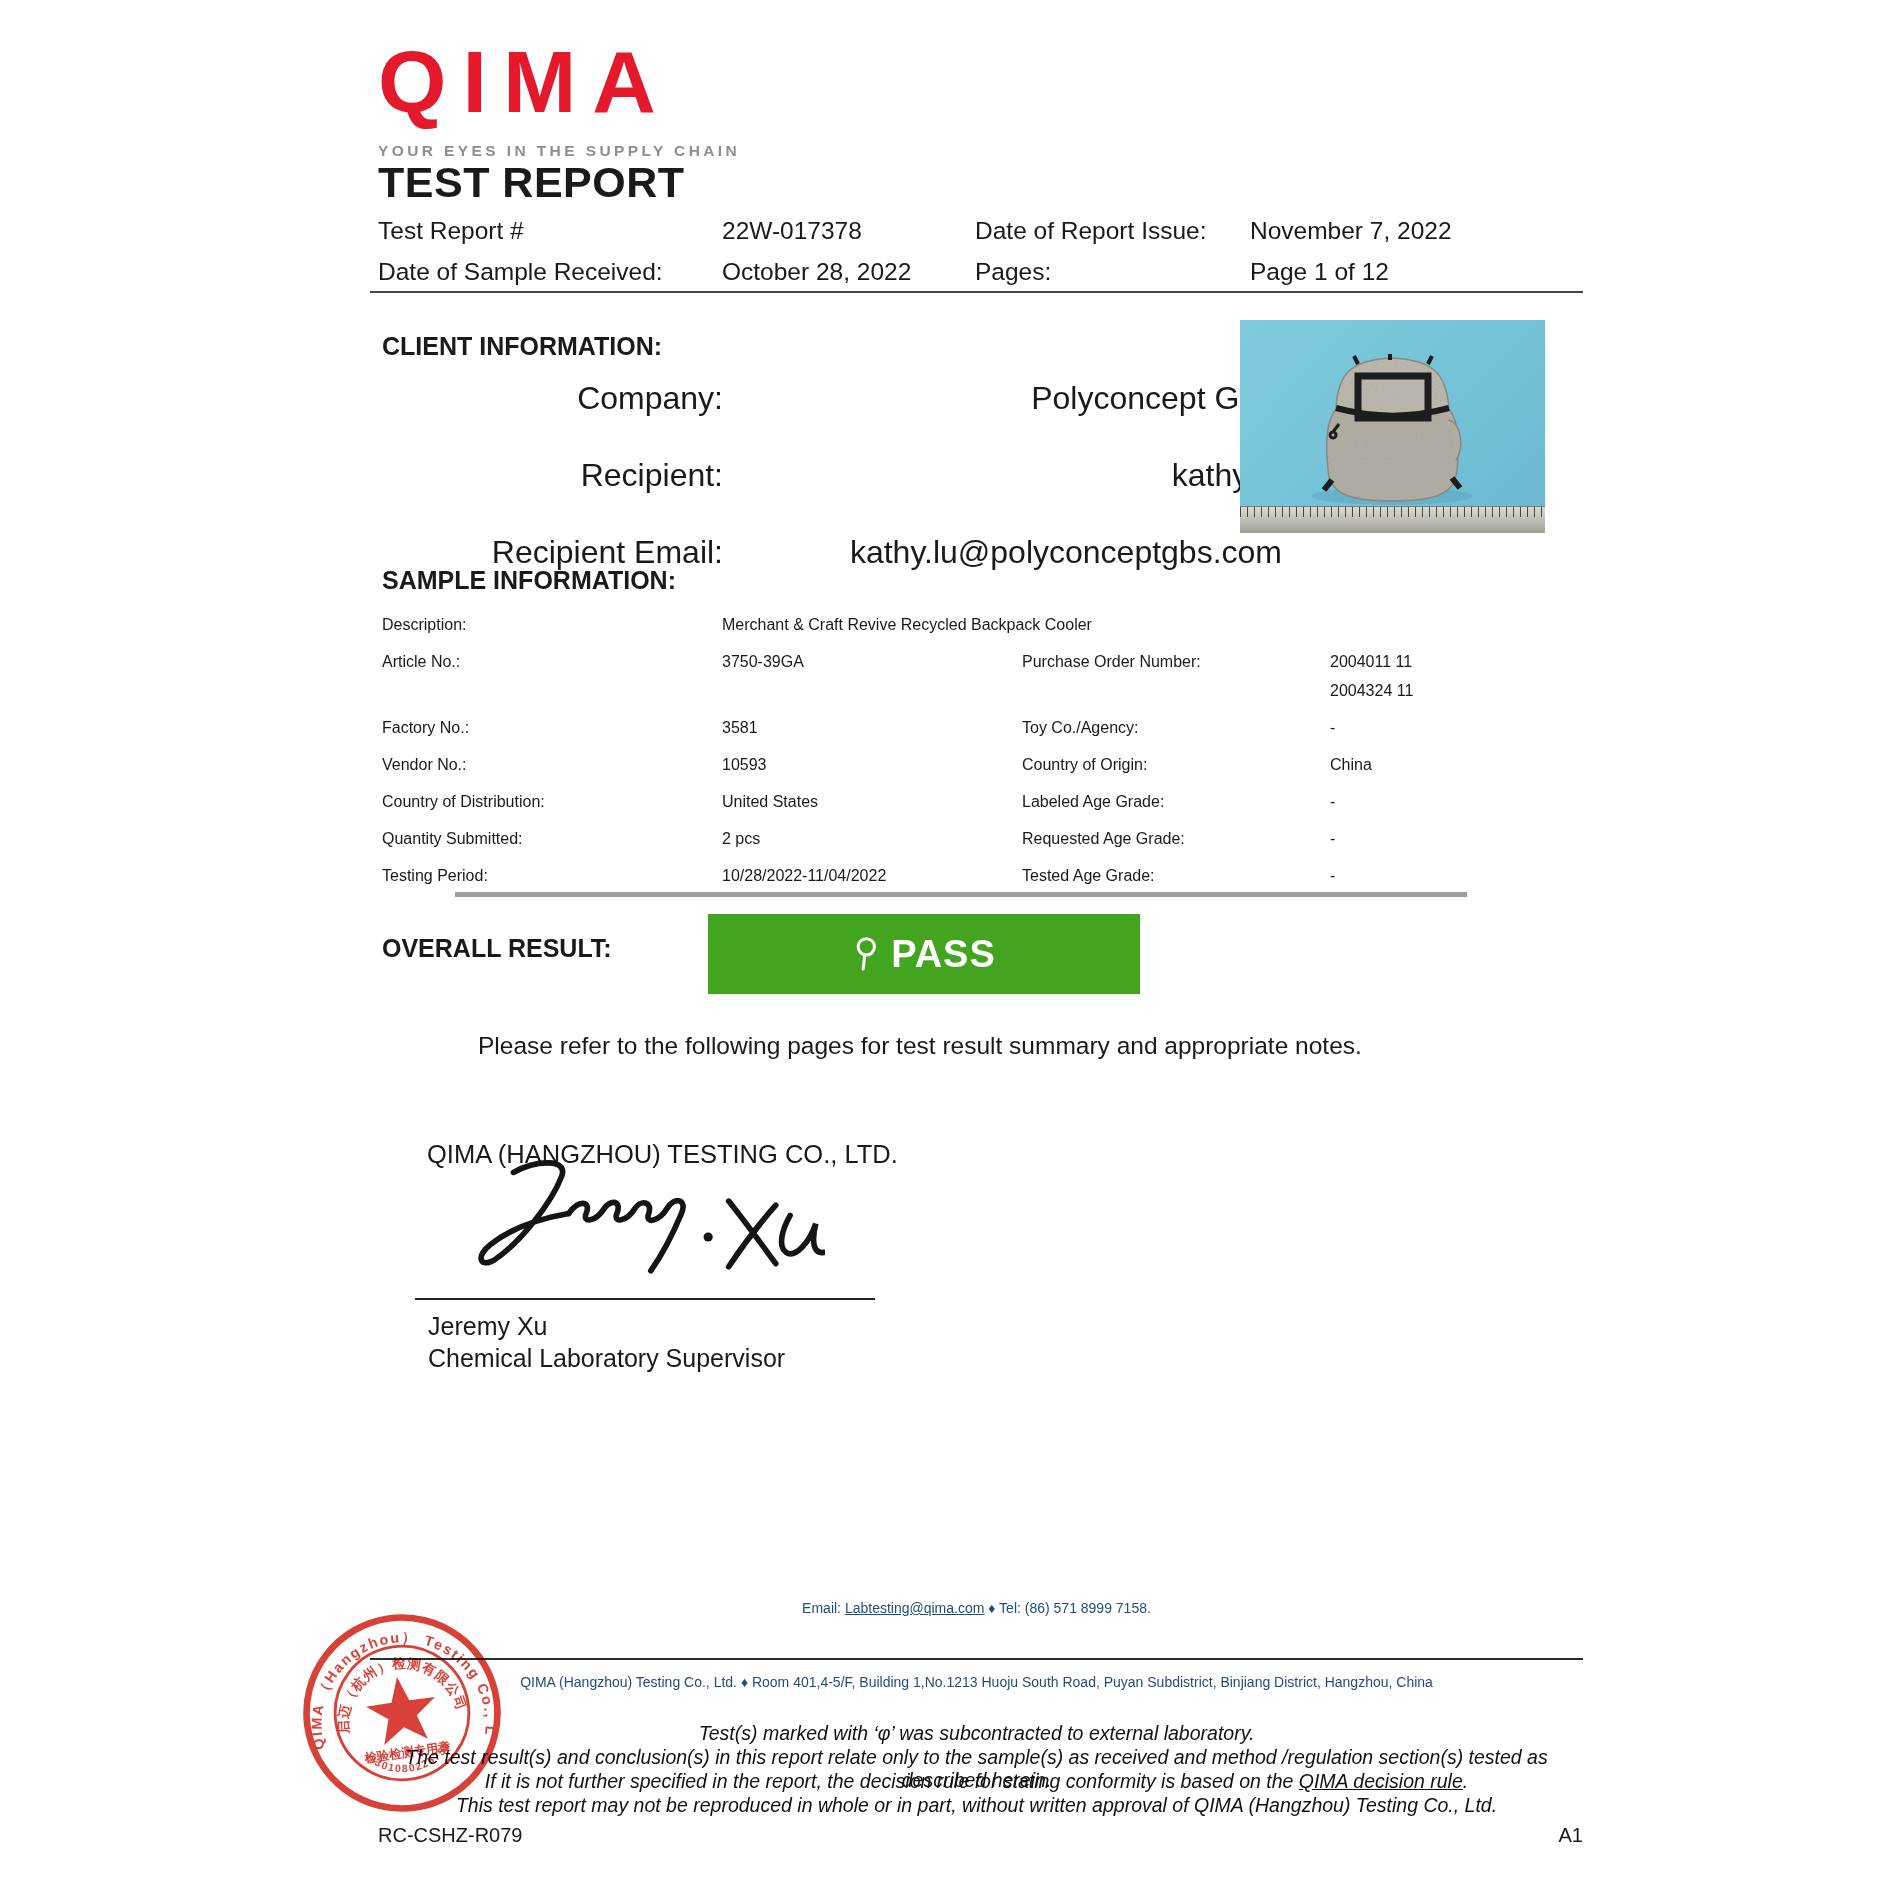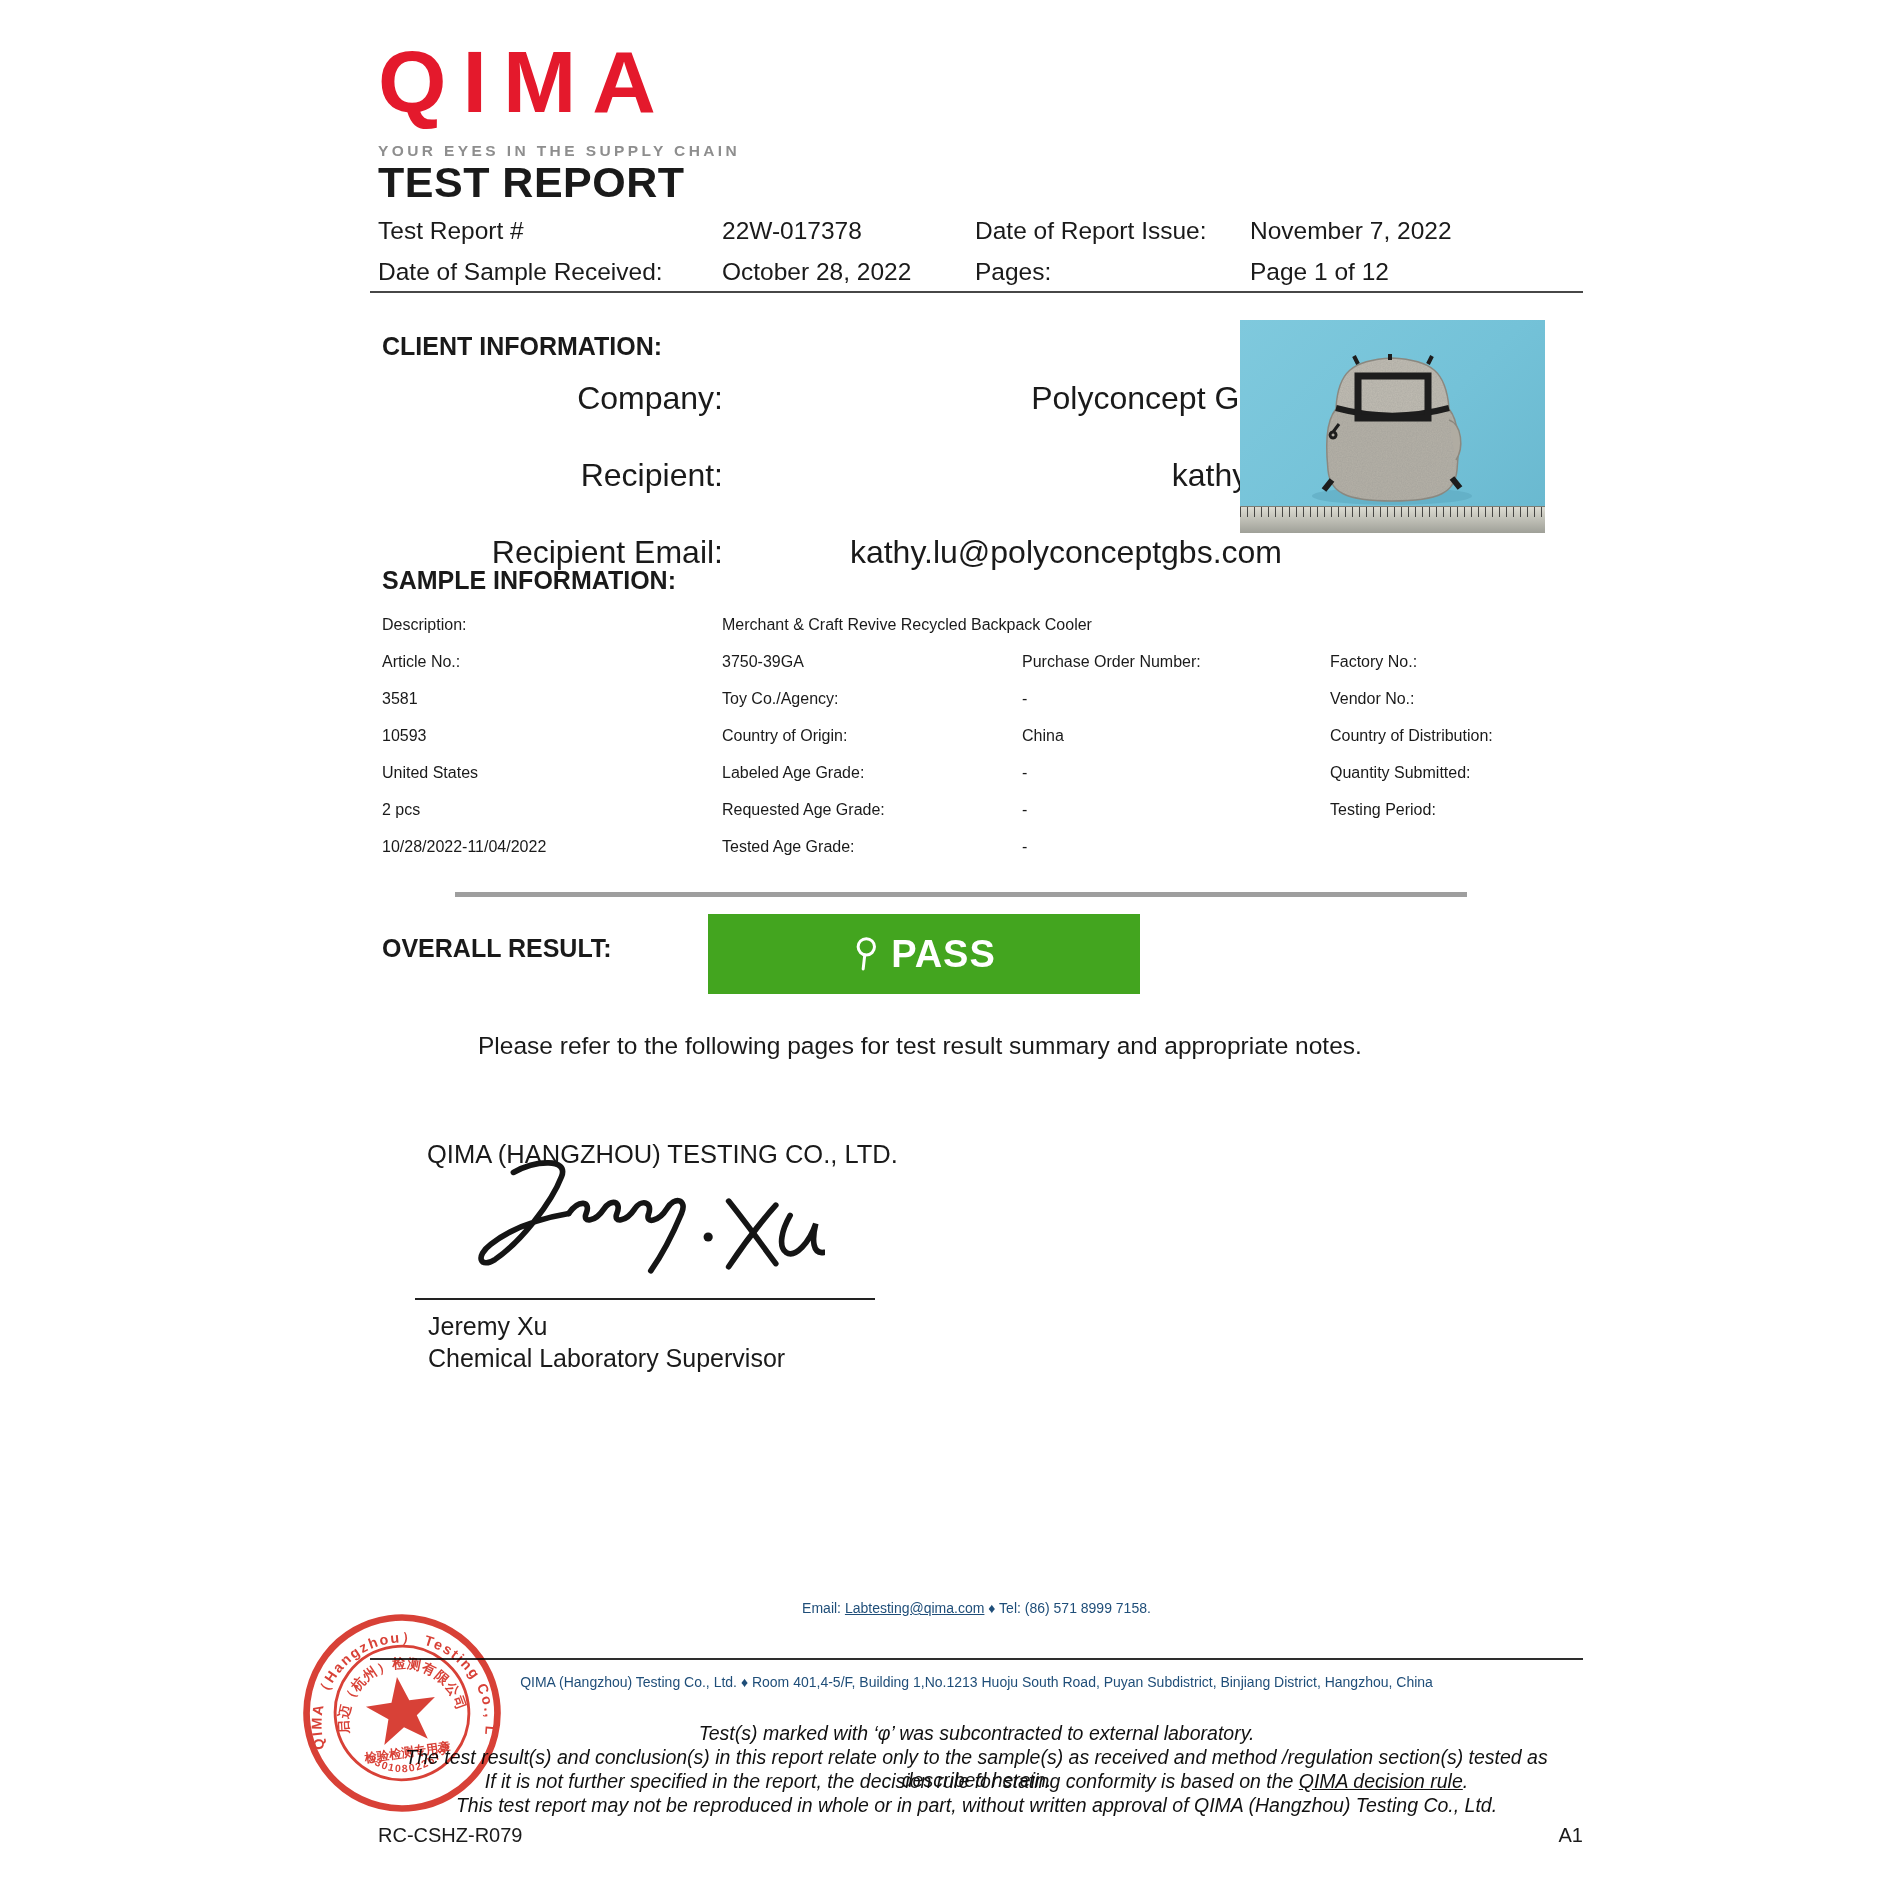--- a/index.html
+++ b/index.html
@@ -148,20 +148,24 @@
   </div>
 
   <div class="abs sec-heading" style="left:382px;top:566px;">SAMPLE INFORMATION:</div>
   <div class="abs sample-grid" style="left:382px;top:610px;">
     <div>Description:</div>
     <div class="span3">Merchant &amp; Craft Revive Recycled Backpack Cooler</div>
 
     <div>Article No.:</div>
     <div>3750-39GA</div>
     <div>Purchase Order Number:</div>
+    <div>
+      <div>2004011 11</div>
+      <div>2004324 11</div>
+    </div>
 
     <div>Factory No.:</div>
     <div>3581</div>
     <div>Toy Co./Agency:</div>
     <div>-</div>
 
     <div>Vendor No.:</div>
     <div>10593</div>
     <div>Country of Origin:</div>
     <div>China</div>

